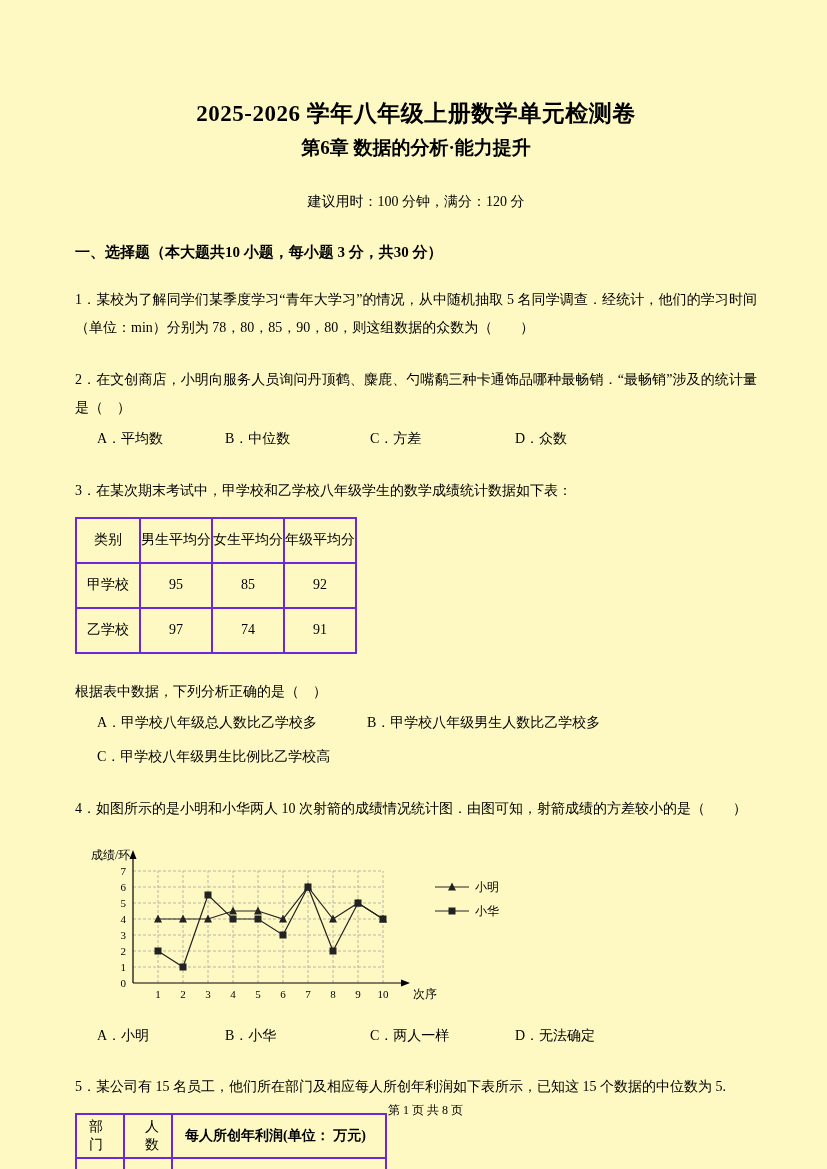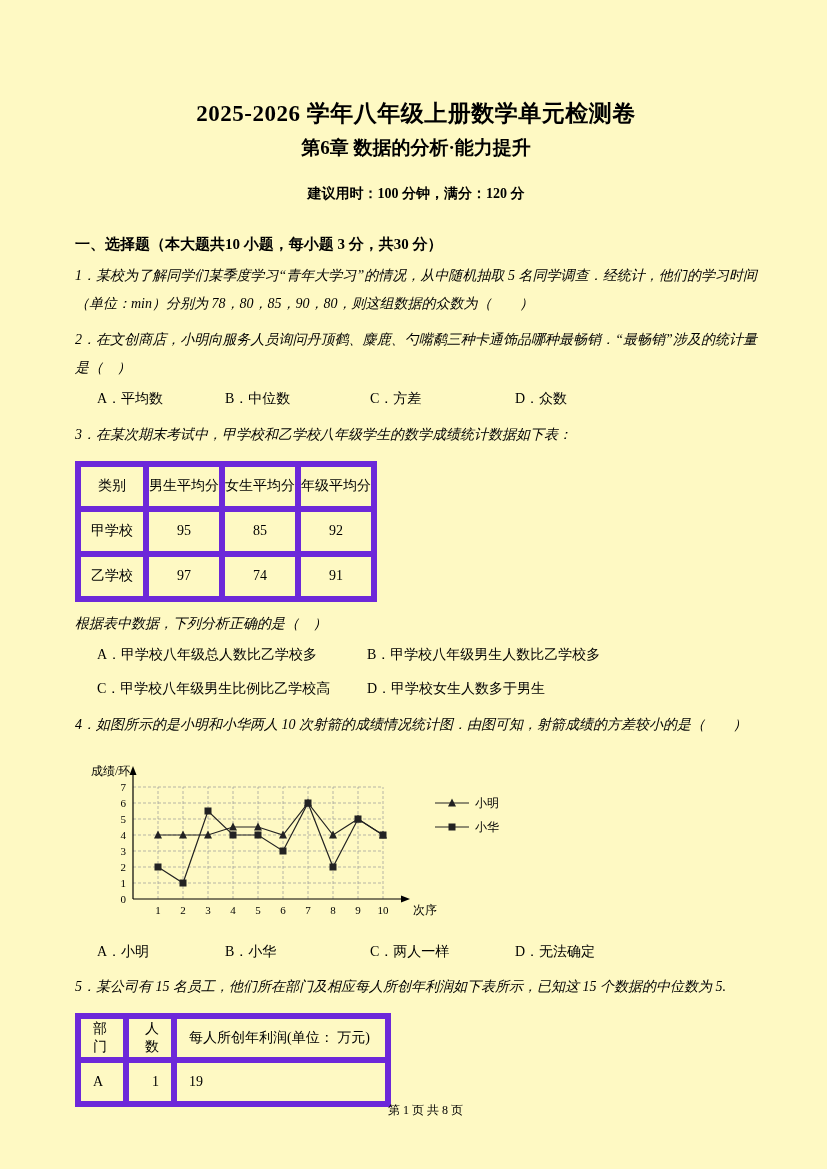--- a/index.html
+++ b/index.html
@@ -22,55 +22,54 @@
   }
   .subtitle {
     text-align: center;
     font-size: 19px;
     font-weight: bold;
     margin-top: 6px;
   }
   .meta {
     text-align: center;
     font-size: 14px;
-    font-weight: bold;
-    margin-top: 24px;
+    font-weight: normal;
+    margin-top: 32px;
   }
   .section-heading {
     font-size: 15px;
     font-weight: bold;
     margin-top: 32px;
   }
   .qtext {
     font-size: 14px;
     line-height: 2.0;
-    margin-top: 8px;
+    margin-top: 24px;
     text-align: justify;
-    font-style: italic;
   }
   .options {
     display: grid;
     grid-template-columns: 128px 145px 145px auto;
     padding-left: 22px;
     font-size: 14px;
     margin: 4px 0 8px 0;
     line-height: 1.9;
   }
   .options.two-col {
     grid-template-columns: 270px auto;
     row-gap: 8px;
   }
   table { border-collapse: collapse; font-size: 14px; margin: 12px 0 6px 0; }
-  th, td { border: 6px solid #6d28d9; font-weight: normal; }
+  th, td { border: 2px solid #6d28d9; font-weight: normal; }
   .q3-table th, .q3-table td { height: 45px; text-align: center; padding: 0 0; }
   .q3-table td:first-child, .q3-table th:first-child { padding: 0 10px; }
   .q5-table th, .q5-table td { height: 44px; text-align: left; padding: 0 12px; }
   .q5-table th:nth-child(1), .q5-table td:nth-child(1) { width: 48px; }
   .q5-table th:nth-child(2), .q5-table td:nth-child(2) { width: 48px; text-align: right; }
-  .q5-table th:nth-child(3), .q5-table td:nth-child(3) { width: 214px; }
+  .q5-table th:nth-child(3), .q5-table td:nth-child(3) { width: 214px; font-weight: bold; }
   .chart-wrap { margin: 10px 0 4px 12px; }
   .footer {
     position: absolute;
     bottom: 50px;
     left: 12px;
     width: 100%;
     text-align: center;
     font-size: 12px;
   }
 </style>
@@ -117,21 +116,20 @@
         <td>74</td>
         <td>91</td>
       </tr>
     </tbody>
       </table>
     <p class="qtext">根据表中数据，下列分析正确的是（　）</p>
     <div class="options two-col">
       <span>A．甲学校八年级总人数比乙学校多</span>
       <span>B．甲学校八年级男生人数比乙学校多</span>
       <span>C．甲学校八年级男生比例比乙学校高</span>
-      <span>D．甲学校女生人数多于男生</span>
     </div>
 
     <p class="qtext">4．如图所示的是小明和小华两人 10 次射箭的成绩情况统计图．由图可知，射箭成绩的方差较小的是（　　）</p>
     <div class="chart-wrap">
       <svg id="chart-svg" width="470" height="182">
           <line x1="71" y1="150" x2="71" y2="38" stroke="#999" stroke-width="0.7" stroke-dasharray="3,2"></line>
           <line x1="96" y1="150" x2="96" y2="38" stroke="#999" stroke-width="0.7" stroke-dasharray="3,2"></line>
           <line x1="121" y1="150" x2="121" y2="38" stroke="#999" stroke-width="0.7" stroke-dasharray="3,2"></line>
           <line x1="146" y1="150" x2="146" y2="38" stroke="#999" stroke-width="0.7" stroke-dasharray="3,2"></line>
           <line x1="171" y1="150" x2="171" y2="38" stroke="#999" stroke-width="0.7" stroke-dasharray="3,2"></line>

